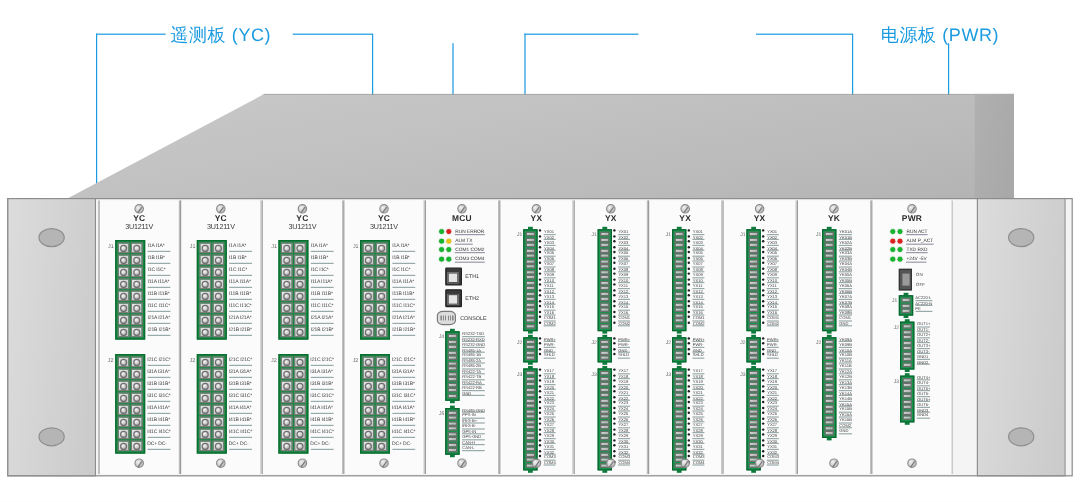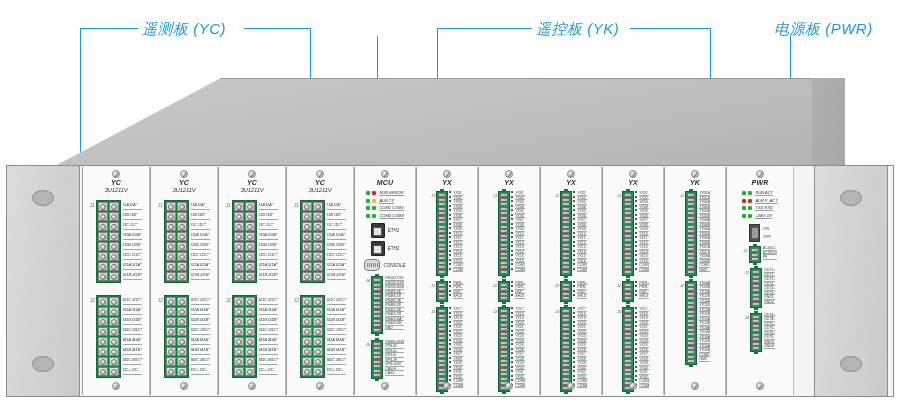--- a/index.html
+++ b/index.html
@@ -2,21 +2,21 @@
 <html><head>
 <meta charset="utf-8">
 <style>
   * { box-sizing: border-box; margin: 0; padding: 0; }
   html, body {
     width: 900px; height: 418px;
     background: #ffffff;
     font-family: "Liberation Sans", sans-serif;
     overflow: hidden;
   }
-  #stage { position: relative; width: 856px; height: 418px; font-style: italic; }
+  #stage { position: relative; width: 856px; height: 418px; }
 
   
   .callout {
     position: absolute;
     color: #1a9ae0;
     font-size: 15px;
     white-space: nowrap;
     letter-spacing: .5px;
   }
   .cline { position: absolute; background: #1a9ae0; }
@@ -218,22 +218,21 @@
   .pwr-mod-row { display:flex; align-items:flex-start; }
   .pwr-mod-lbls { display:flex; flex-direction:column; margin-left:3px; margin-top:5px; }
   .pwr-mod-lbls span { font-size:3.8px; color:#444; line-height:8px; }
 </style>
 </head>
 <body>
 
 <div id="stage">
 
   <div class="callout" style="left:142px; top:20px;">遥测板 (YC)</div>
-  <div class="callout" style="left:536px; top:20px;">遥控板 (YK)</div>
-  <div class="callout" style="left:774px; top:20px;">电源板 (PWR)</div>
+  <div class="callout" style="left:734px; top:20px;">电源板 (PWR)</div>
 
   <div class="cline h" style="left:80px;  top:28px; width:58px;"></div>
   <div class="cline h" style="left:244px; top:28px; width:66px;"></div>
   <div class="cline v" style="left:80px;  top:28px; height:142px;"></div>
   <div class="cline v" style="left:310px; top:28px; height:142px;"></div>
   <div class="dot" style="left:74px;  top:163px;"></div>
   <div class="dot" style="left:304px; top:163px;"></div>
 
   <div class="cline v" style="left:377px; top:36px; height:134px;"></div>
   <div class="dot" style="left:371px; top:163px;"></div>

